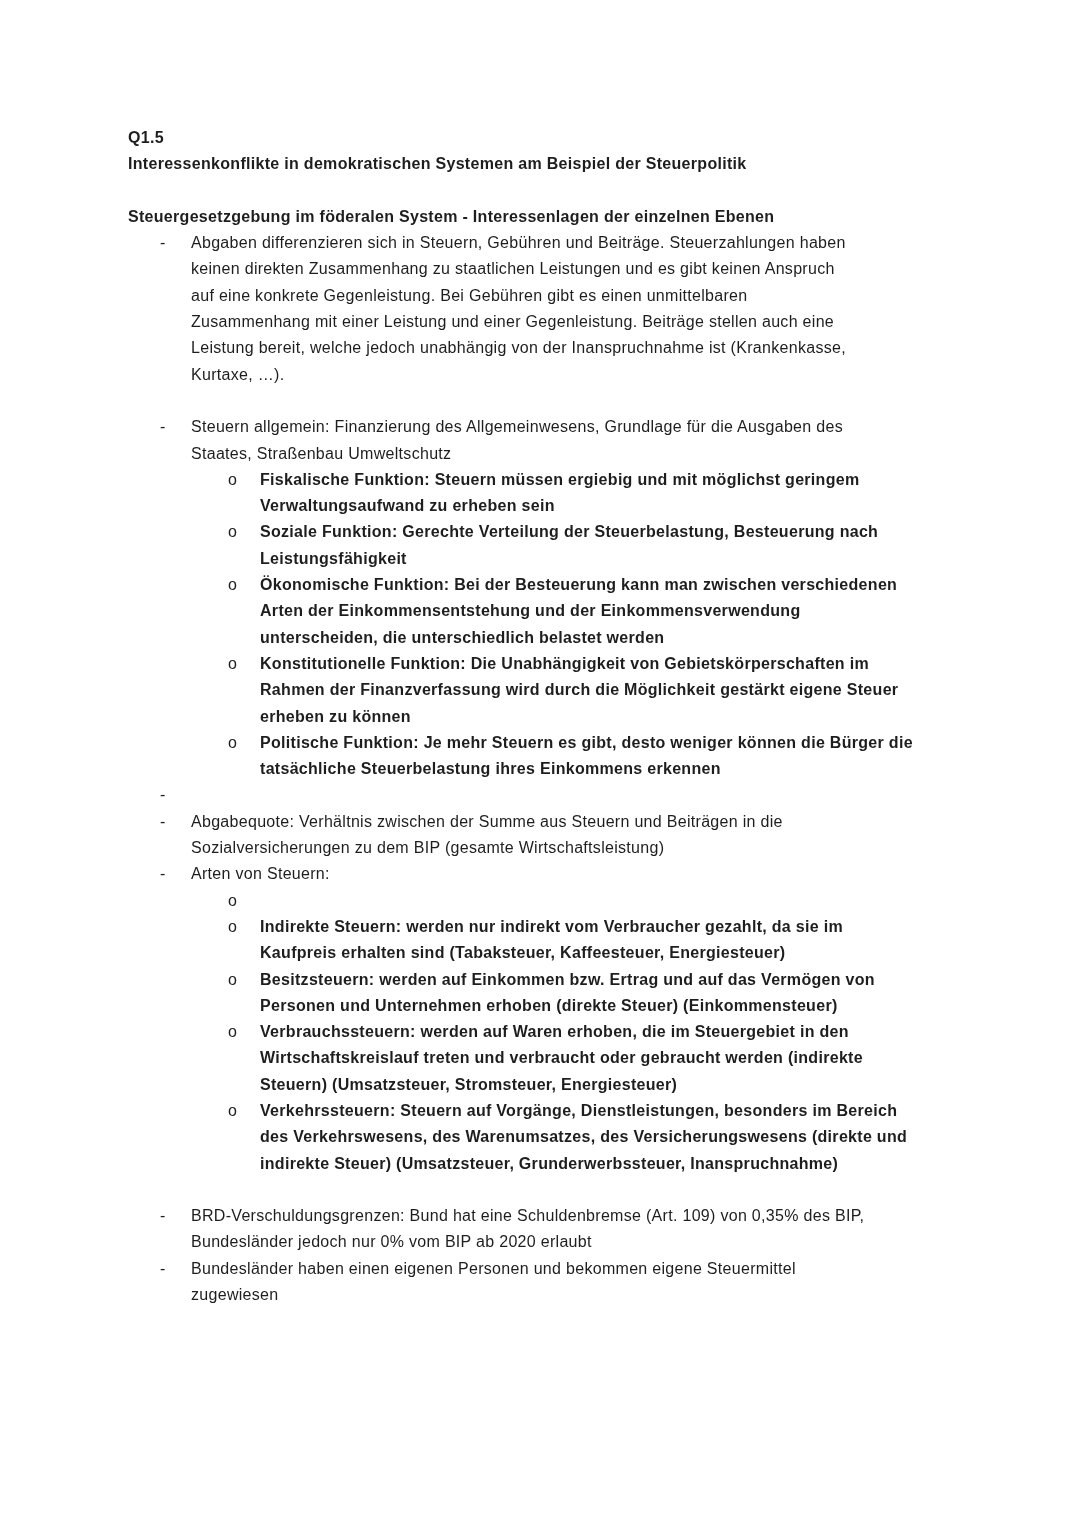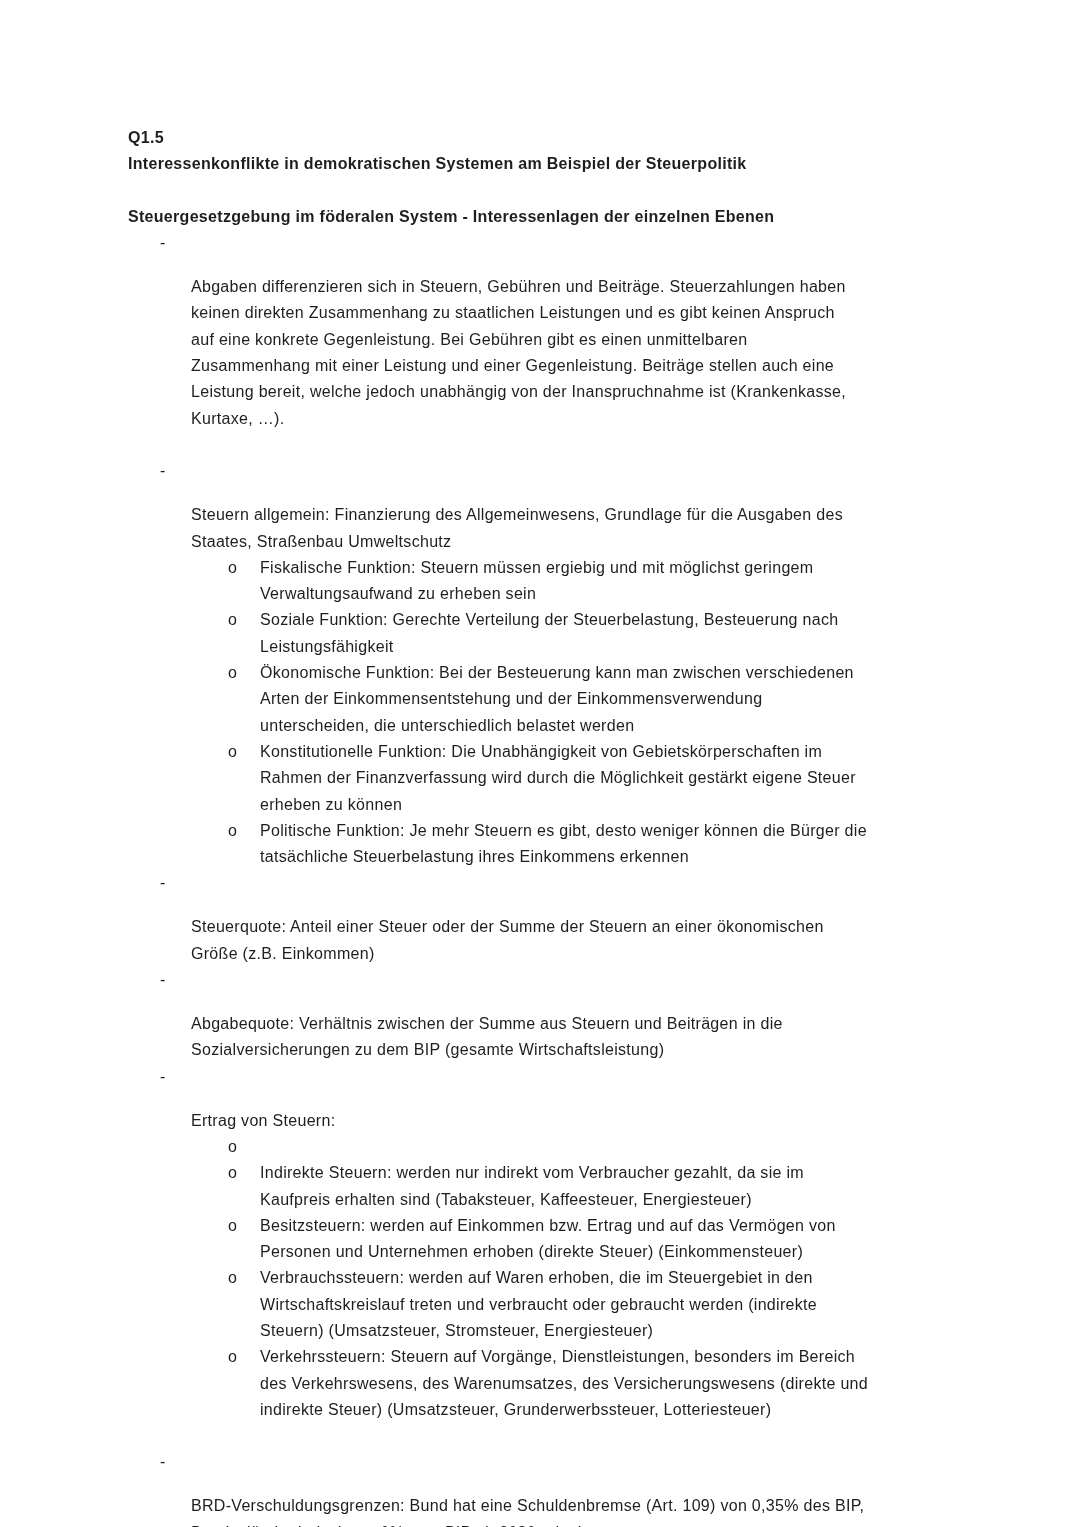--- a/index.html
+++ b/index.html
@@ -48,22 +48,22 @@
   }
   .l2 {
     padding-left: 100px;
   }
   .l2 .marker {
     width: 32px;
   }
   .btext {
     white-space: pre-line;
   }
-  .l1 .btext { width: 742px; margin-top: 44px; }
-  .l2 .btext { width: 676px; }
+  .l1 .btext { width: 742px; }
+  .l2 .btext { width: 676px; font-weight: bold; }
 </style>
 </head>
 <body>
 
 <div class="page">
   <div class="content" id="doc-content">
       <div class="heading">Q1.5</div>
       <div class="heading">Interessenkonflikte in demokratischen Systemen am Beispiel der Steuerpolitik</div>
       <div class="spacer"></div>
       <div class="heading">Steuergesetzgebung im föderalen System - Interessenlagen der einzelnen Ebenen</div>
@@ -104,31 +104,29 @@
 Rahmen der Finanzverfassung wird durch die Möglichkeit gestärkt eigene Steuer
 erheben zu können</div>
       </div>
       <div class="li l2">
         <span class="marker">o</span>
         <div class="btext">Politische Funktion: Je mehr Steuern es gibt, desto weniger können die Bürger die
 tatsächliche Steuerbelastung ihres Einkommens erkennen</div>
       </div>
       <div class="li l1">
         <span class="marker">-</span>
-        <div class="btext">Steuerquote: Anteil einer Steuer oder der Summe der Steuern an einer ökonomischen
-Größe (z.B. Einkommen)</div>
       </div>
       <div class="li l1">
         <span class="marker">-</span>
         <div class="btext">Abgabequote: Verhältnis zwischen der Summe aus Steuern und Beiträgen in die
 Sozialversicherungen zu dem BIP (gesamte Wirtschaftsleistung)</div>
       </div>
       <div class="li l1">
         <span class="marker">-</span>
-        <div class="btext">Ertrag von Steuern:</div>
+        <div class="btext">Arten von Steuern:</div>
       </div>
       <div class="li l2">
         <span class="marker">o</span>
       </div>
       <div class="li l2">
         <span class="marker">o</span>
         <div class="btext">Indirekte Steuern: werden nur indirekt vom Verbraucher gezahlt, da sie im
 Kaufpreis erhalten sind (Tabaksteuer, Kaffeesteuer, Energiesteuer)</div>
       </div>
       <div class="li l2">
@@ -139,21 +137,21 @@
       <div class="li l2">
         <span class="marker">o</span>
         <div class="btext">Verbrauchssteuern: werden auf Waren erhoben, die im Steuergebiet in den
 Wirtschaftskreislauf treten und verbraucht oder gebraucht werden (indirekte
 Steuern) (Umsatzsteuer, Stromsteuer, Energiesteuer)</div>
       </div>
       <div class="li l2">
         <span class="marker">o</span>
         <div class="btext">Verkehrssteuern: Steuern auf Vorgänge, Dienstleistungen, besonders im Bereich
 des Verkehrswesens, des Warenumsatzes, des Versicherungswesens (direkte und
-indirekte Steuer) (Umsatzsteuer, Grunderwerbssteuer, Lotteriesteuer)</div>
+indirekte Steuer) (Umsatzsteuer, Grunderwerbssteuer, Inanspruchnahme)</div>
       </div>
       <div class="spacer"></div>
       <div class="li l1">
         <span class="marker">-</span>
         <div class="btext">BRD-Verschuldungsgrenzen: Bund hat eine Schuldenbremse (Art. 109) von 0,35% des BIP,
 Bundesländer jedoch nur 0% vom BIP ab 2020 erlaubt</div>
       </div>
       <div class="li l1">
         <span class="marker">-</span>
         <div class="btext">Bundesländer haben einen eigenen Personen und bekommen eigene Steuermittel

